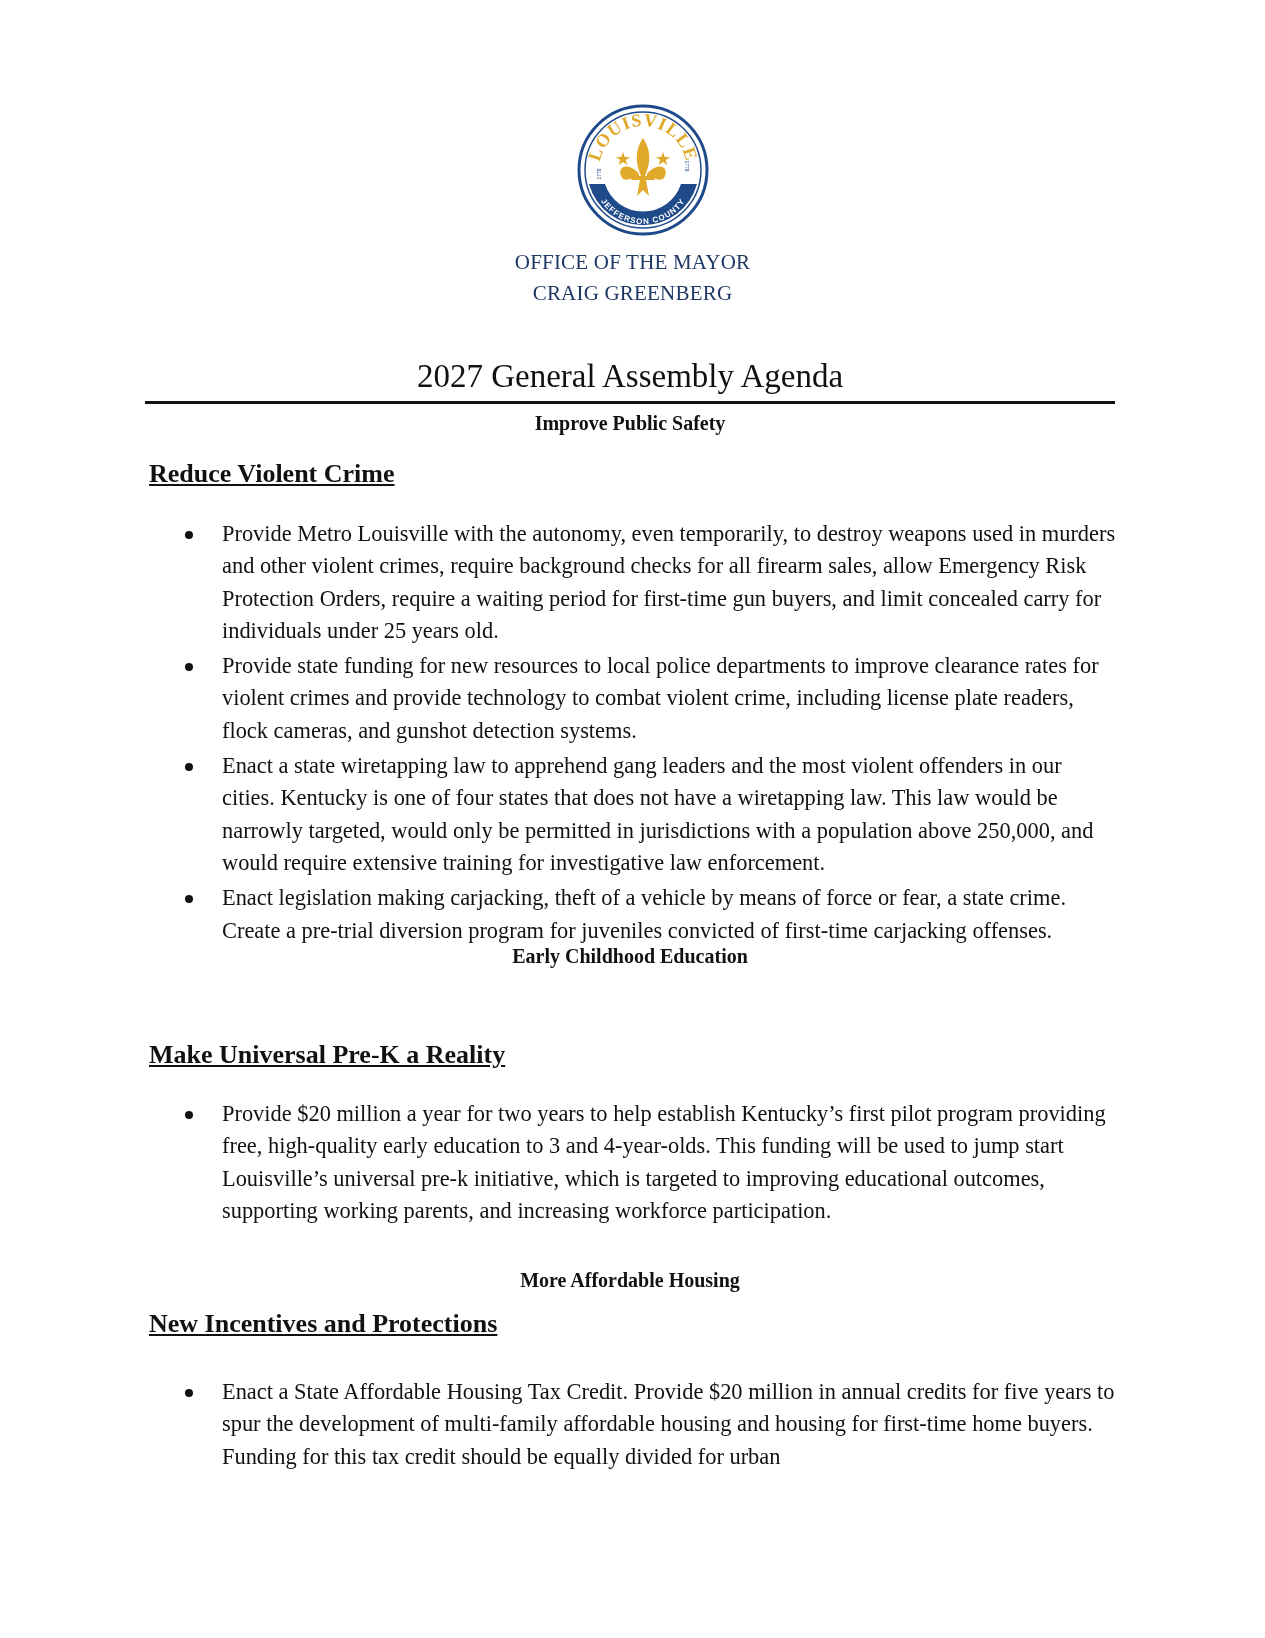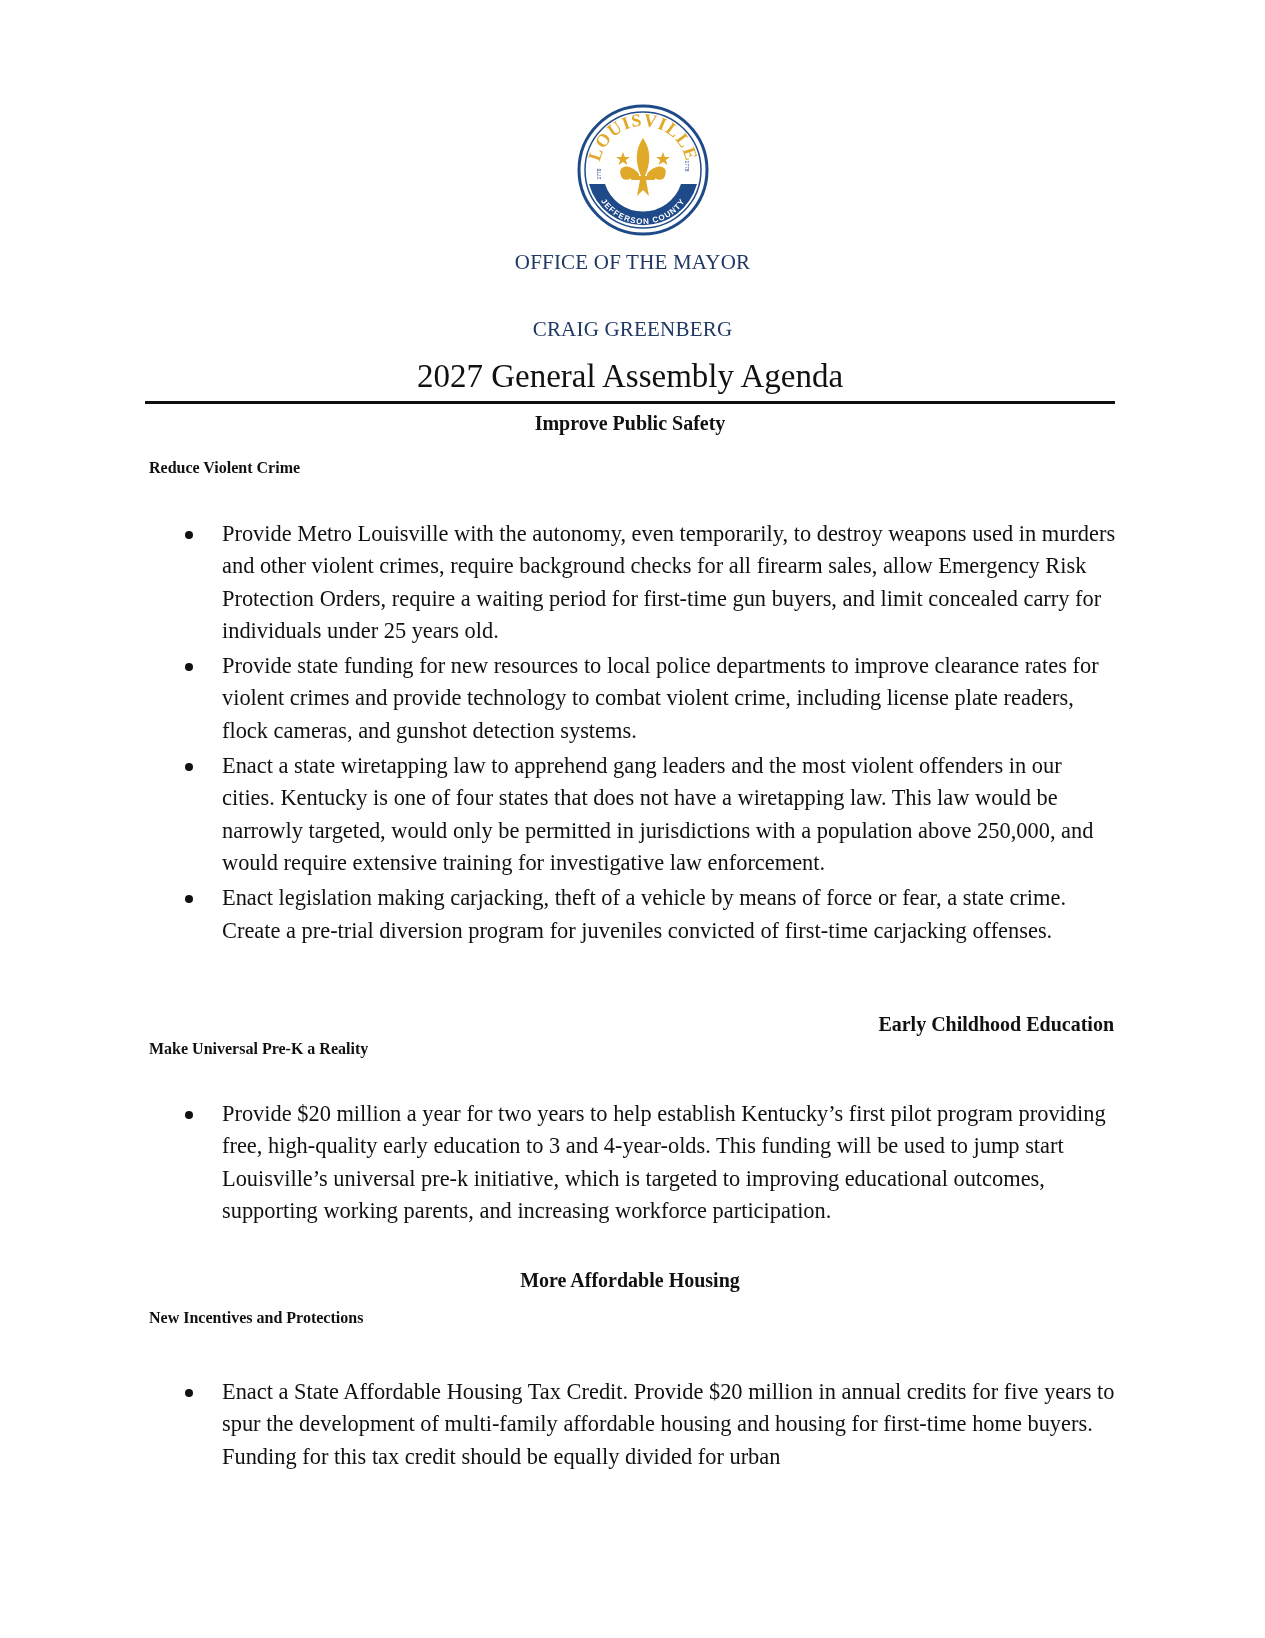--- a/index.html
+++ b/index.html
@@ -1,25 +1,25 @@
 <!DOCTYPE html>
 <html><head>
 <meta charset="utf-8">
 <style>
   html, body { margin: 0; padding: 0; background: #ffffff; }
   body { width: 1265px; height: 1638px; position: relative; overflow: hidden; font-family: "Liberation Serif", serif; color: #111; }
   .page { position: absolute; left: 0; top: 0; width: 1265px; height: 1638px; }
   .logo { position: absolute; left: 577px; top: 104px; width: 132px; height: 132px; }
   .office { position: absolute; left: 0; width: 1265px; text-align: center; font-family: "Liberation Serif", serif; font-size: 21px; color: #1f3864; letter-spacing: 0.2px; }
   .office.l1 { top: 250px; text-align: center; }
-  .office.l2 { top: 281px; margin-top: 36px; }
+  .office.l2 { top: 281px; }
   .doc-title { position: absolute; left: 146px; width: 968px; top: 358px; text-align: center; font-size: 33px; font-family: "Liberation Serif", serif; color: #111; }
   .rule { position: absolute; left: 145px; width: 970px; top: 401px; height: 3px; background: #111; }
   .section-h { position: absolute; left: 146px; width: 968px; text-align: center; font-weight: bold; font-size: 20px; }
-  .sub-h { position: absolute; left: 149px; font-weight: bold; font-size: 16px; }
+  .sub-h { position: absolute; left: 149px; font-weight: bold; font-size: 26px; text-decoration: underline; }
   ul.bullets { position: absolute; left: 149px; width: 970px; margin: 0; padding: 0; list-style: none; }
   ul.bullets li { position: relative; padding-left: 73px; font-size: 22.4px; line-height: 32.3px; margin-bottom: 3px; }
   ul.bullets li .dot { position: absolute; left: 36px; top: 13px; width: 8px; height: 8px; border-radius: 50%; background: #111; }
 </style>
 </head>
 <body>
 
 <div class="page">
 
   <svg class="logo" viewBox="0 0 132 132">
@@ -59,21 +59,21 @@
 
   <div class="section-h" style="top:412px;">Improve Public Safety</div>
   <div class="sub-h" style="top:459px;">Reduce Violent Crime</div>
   <ul class="bullets" style="top:518px;">
     <li><span class="dot"></span><span>Provide Metro Louisville with the autonomy, even temporarily, to destroy weapons used in murders and other violent crimes, require background checks for all firearm sales, allow Emergency Risk Protection Orders, require a waiting period for first-time gun buyers, and limit concealed carry for individuals under 25 years old.</span></li>
     <li><span class="dot"></span><span>Provide state funding for new resources to local police departments to improve clearance rates for violent crimes and provide technology to combat violent crime, including license plate readers, flock cameras, and gunshot detection systems.</span></li>
     <li><span class="dot"></span><span>Enact a state wiretapping law to apprehend gang leaders and the most violent offenders in our cities. Kentucky is one of four states that does not have a wiretapping law. This law would be narrowly targeted, would only be permitted in jurisdictions with a population above 250,000, and would require extensive training for investigative law enforcement.</span></li>
     <li><span class="dot"></span><span>Enact legislation making carjacking, theft of a vehicle by means of force or fear, a state crime. Create a pre-trial diversion program for juveniles convicted of first-time carjacking offenses.</span></li>
   </ul>
 
-  <div class="section-h" style="top:1013px;text-align:right;">Early Childhood Education</div>
+  <div class="section-h" style="top:945px;">Early Childhood Education</div>
   <div class="sub-h" style="top:1040px;">Make Universal Pre-K a Reality</div>
   <ul class="bullets" style="top:1098px;">
     <li><span class="dot"></span><span>Provide $20 million a year for two years to help establish Kentucky’s first pilot program providing free, high-quality early education to 3 and 4-year-olds. This funding will be used to jump start Louisville’s universal pre-k initiative, which is targeted to improving educational outcomes, supporting working parents, and increasing workforce participation.</span></li>
   </ul>
 
   <div class="section-h" style="top:1269px;font-family:Liberation Serif, serif;">More Affordable Housing</div>
   <div class="sub-h" style="top:1309px;">New Incentives and Protections</div>
   <ul class="bullets" style="top:1376px;">
     <li><span class="dot"></span><span>Enact a State Affordable Housing Tax Credit. Provide $20 million in annual credits for five years to spur the development of multi-family affordable housing and housing for first-time home buyers. Funding for this tax credit should be equally divided for urban</span></li>
   </ul>

